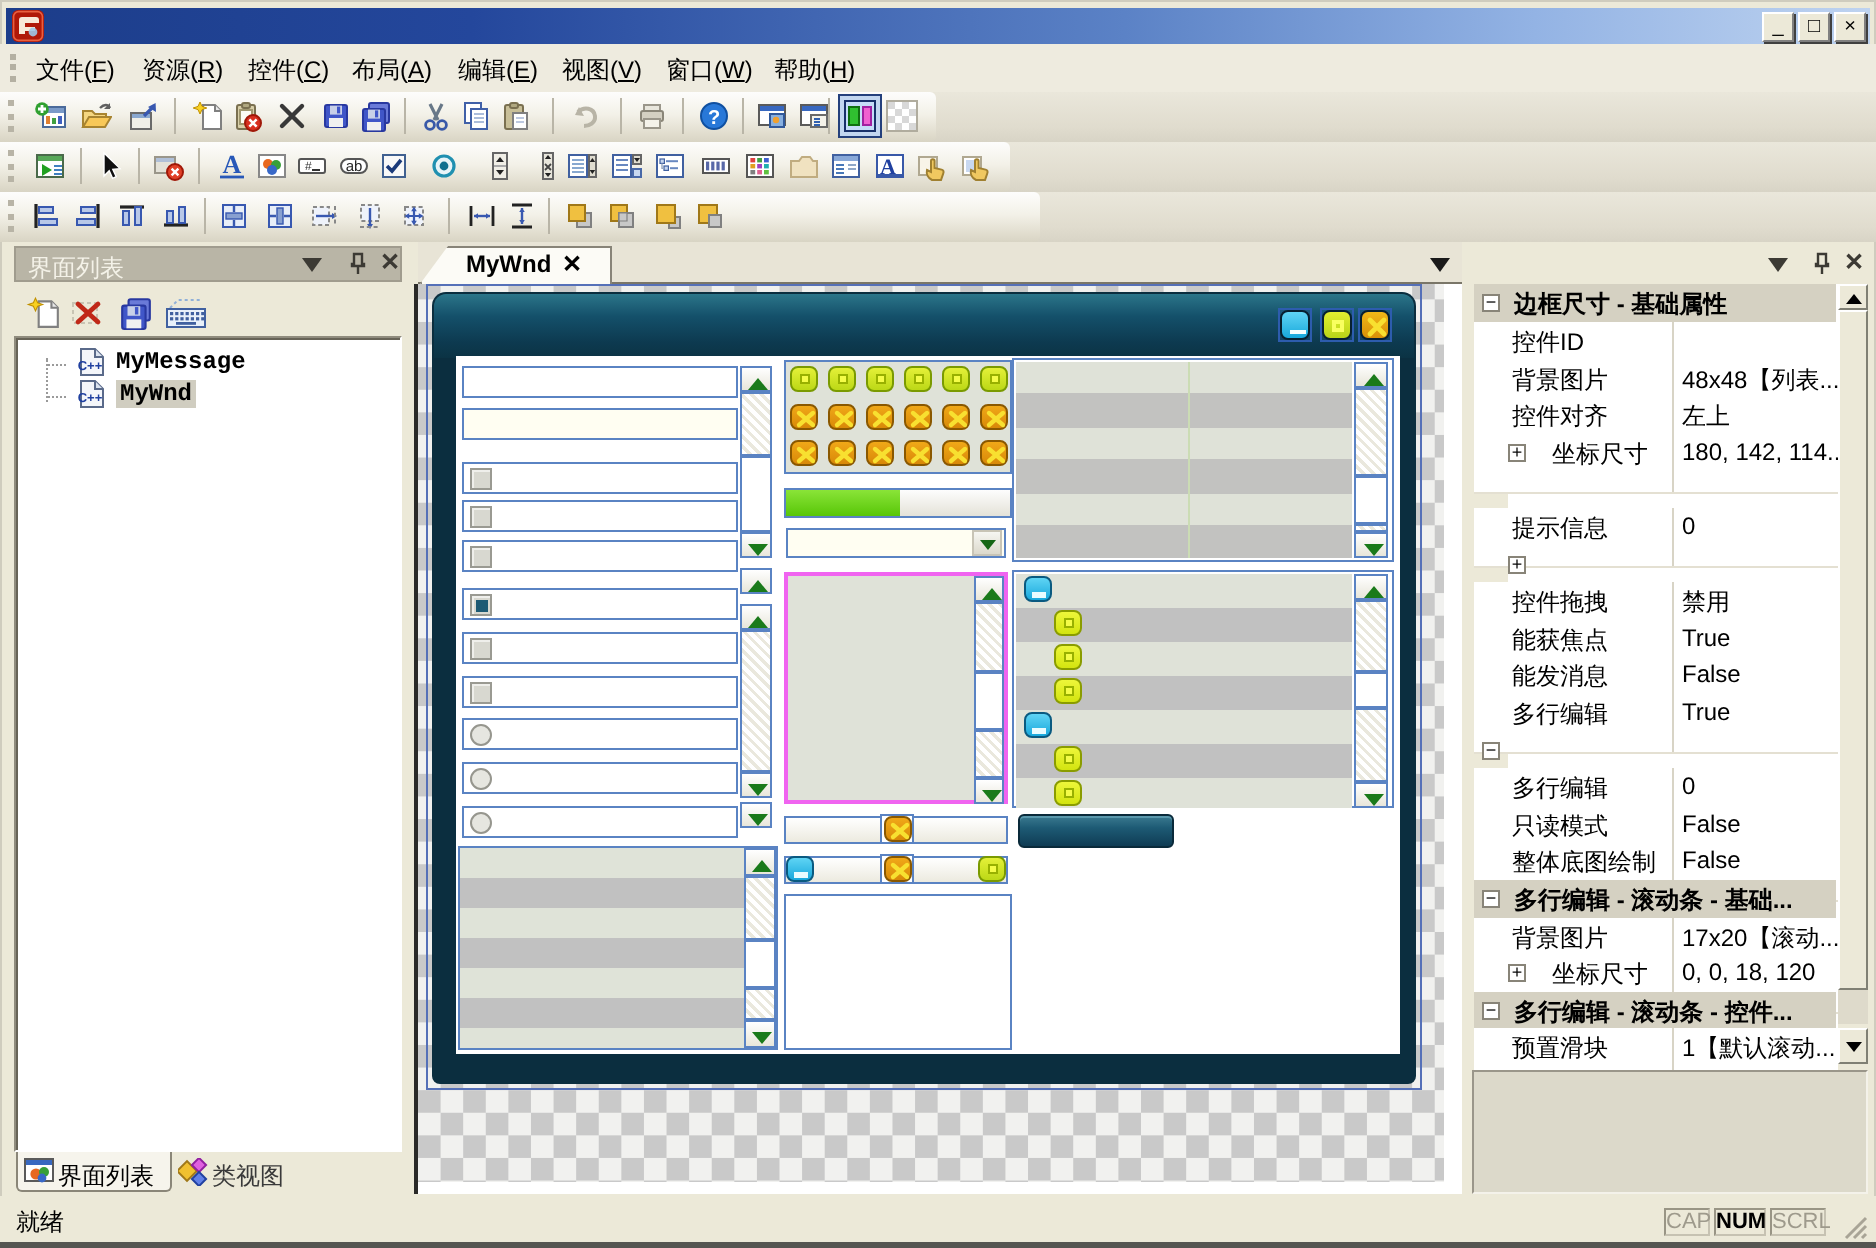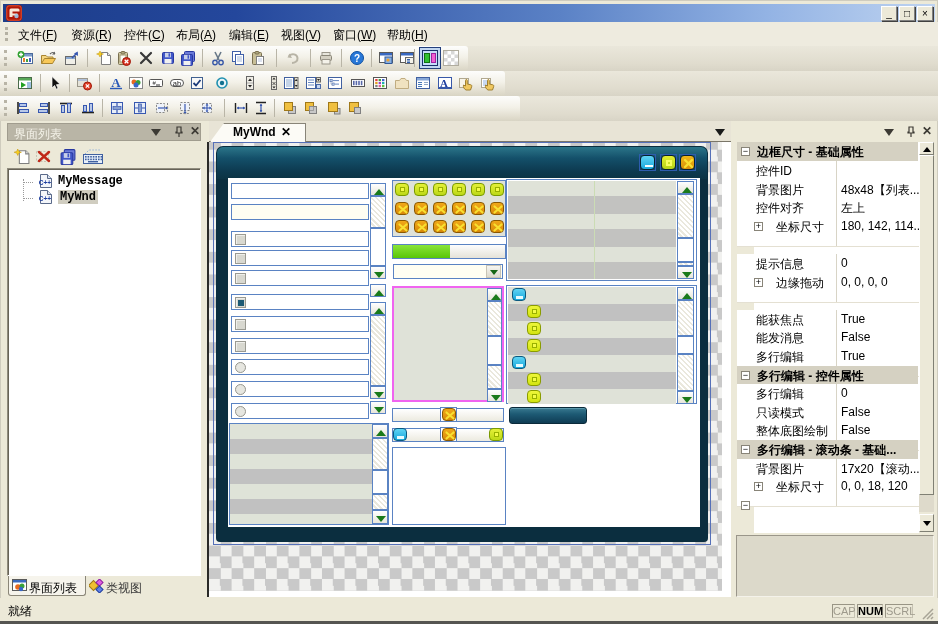--- a/index.html
+++ b/index.html
@@ -820,38 +820,37 @@
       </div>
       <div class="prow" style="top:95.8px;left:3px;width:182px;border-bottom:1px solid #e4e0d2;">
         <div class="plab" style="left:37px;width:63px;border-right:1px solid #d8d4c6;">坐标尺寸</div>
         <div class="pval" style="left:100px;">180, 142, 114...</div>
       </div>
       <div class="pexp" style="left:20px;top:100.8px;">+</div>
       <div class="prow" style="top:133.0px;left:3px;width:182px;border-bottom:1px solid #e4e0d2;">
         <div class="plab" style="left:17px;width:83px;border-right:1px solid #d8d4c6;">提示信息</div>
         <div class="pval" style="left:100px;">0</div>
       </div>
-      <div class="prow" style="top:151.6px;left:3px;width:182px;border-bottom:1px solid #e4e0d2;">
-        <div class="plab" style="left:37px;width:63px;border-right:1px solid #d8d4c6;">边缘拖动</div>
-        <div class="pval" style="left:100px;">0, 0, 0, 0</div>
-      </div>
       <div class="pexp" style="left:20px;top:156.6px;">+</div>
+      <div class="prow" style="top:170.2px;left:3px;width:182px;border-bottom:1px solid #e4e0d2;">
+        <div class="plab" style="left:17px;width:83px;border-right:1px solid #d8d4c6;">控件拖拽</div>
+        <div class="pval" style="left:100px;">禁用</div>
+      </div>
       <div class="prow" style="top:188.8px;left:3px;width:182px;border-bottom:1px solid #e4e0d2;">
         <div class="plab" style="left:17px;width:83px;border-right:1px solid #d8d4c6;">能获焦点</div>
         <div class="pval" style="left:100px;">True</div>
       </div>
       <div class="prow" style="top:207.4px;left:3px;width:182px;border-bottom:1px solid #e4e0d2;">
         <div class="plab" style="left:17px;width:83px;border-right:1px solid #d8d4c6;">能发消息</div>
         <div class="pval" style="left:100px;">False</div>
       </div>
       <div class="prow" style="top:226.0px;left:3px;width:182px;border-bottom:1px solid #e4e0d2;">
         <div class="plab" style="left:17px;width:83px;border-right:1px solid #d8d4c6;">多行编辑</div>
         <div class="pval" style="left:100px;">True</div>
       </div>
-      <div class="phead" style="top:244.6px;left:3px;">多行编辑 - 控件属性</div>
       <div class="pexp" style="left:7px;top:249.6px;">−</div>
       <div class="prow" style="top:263.2px;left:3px;width:182px;border-bottom:1px solid #e4e0d2;">
         <div class="plab" style="left:17px;width:83px;border-right:1px solid #d8d4c6;">多行编辑</div>
         <div class="pval" style="left:100px;">0</div>
       </div>
       <div class="prow" style="top:281.8px;left:3px;width:182px;border-bottom:6px solid #c2410c;">
         <div class="plab" style="left:17px;width:83px;border-right:1px solid #d8d4c6;">只读模式</div>
         <div class="pval" style="left:100px;">False</div>
       </div>
       <div class="prow" style="top:300.4px;left:3px;width:182px;border-bottom:1px solid #e4e0d2;">
@@ -862,21 +861,26 @@
       <div class="pexp" style="left:7px;top:324.0px;">−</div>
       <div class="prow" style="top:337.6px;left:3px;width:182px;border-bottom:1px solid #e4e0d2;">
         <div class="plab" style="left:17px;width:83px;border-right:1px solid #d8d4c6;">背景图片</div>
         <div class="pval" style="left:100px;">17x20【滚动...</div>
       </div>
       <div class="prow" style="top:356.2px;left:3px;width:182px;border-bottom:1px solid #e4e0d2;">
         <div class="plab" style="left:37px;width:63px;border-right:1px solid #d8d4c6;">坐标尺寸</div>
         <div class="pval" style="left:100px;">0, 0, 18, 120</div>
       </div>
       <div class="pexp" style="left:20px;top:361.2px;">+</div>
+      <div class="phead" style="top:374.8px;left:3px;">多行编辑 - 滚动条 - 控件...</div>
       <div class="pexp" style="left:7px;top:379.8px;">−</div>
+      <div class="prow" style="top:393.4px;left:3px;width:182px;border-bottom:1px solid #e4e0d2;">
+        <div class="plab" style="left:17px;width:83px;border-right:1px solid #d8d4c6;">预置滑块</div>
+        <div class="pval" style="left:100px;">1【默认滚动...</div>
+      </div>
       <div class="abs" style="left:185px;top:393.4px;width:15px;height:18px;background:#ece9d8;border:1px solid #fff;border-right-color:#808074;border-bottom-color:#808074;">
         <div style="position:absolute;left:3px;top:6px;width:0;height:0;border:4px solid transparent;border-top:5px solid #000;border-bottom:none;"></div>
       </div>
       <div class="abs" style="left:185px;top:21px;width:15px;height:370px;background:#dedacb;"></div>
       <div class="abs" style="left:185px;top:21px;width:15px;height:13px;background:#ece9d8;border:1px solid #fff;border-right-color:#808074;border-bottom-color:#808074;">
         <div style="position:absolute;left:3px;top:4px;width:0;height:0;border:4px solid transparent;border-bottom:5px solid #000;border-top:none;"></div>
       </div>
       <div class="abs" style="left:185px;top:34px;width:15px;height:340px;background:#ece9d8;border:1px solid #fff;border-right-color:#808074;border-bottom-color:#808074;"></div>
       <div class="abs" style="left:2px;top:414px;width:198px;height:62px;background:#dcd9ca;border:1px solid #9a968a;border-right-color:#f4f2ea;border-bottom-color:#f4f2ea;"></div>
     </div>

